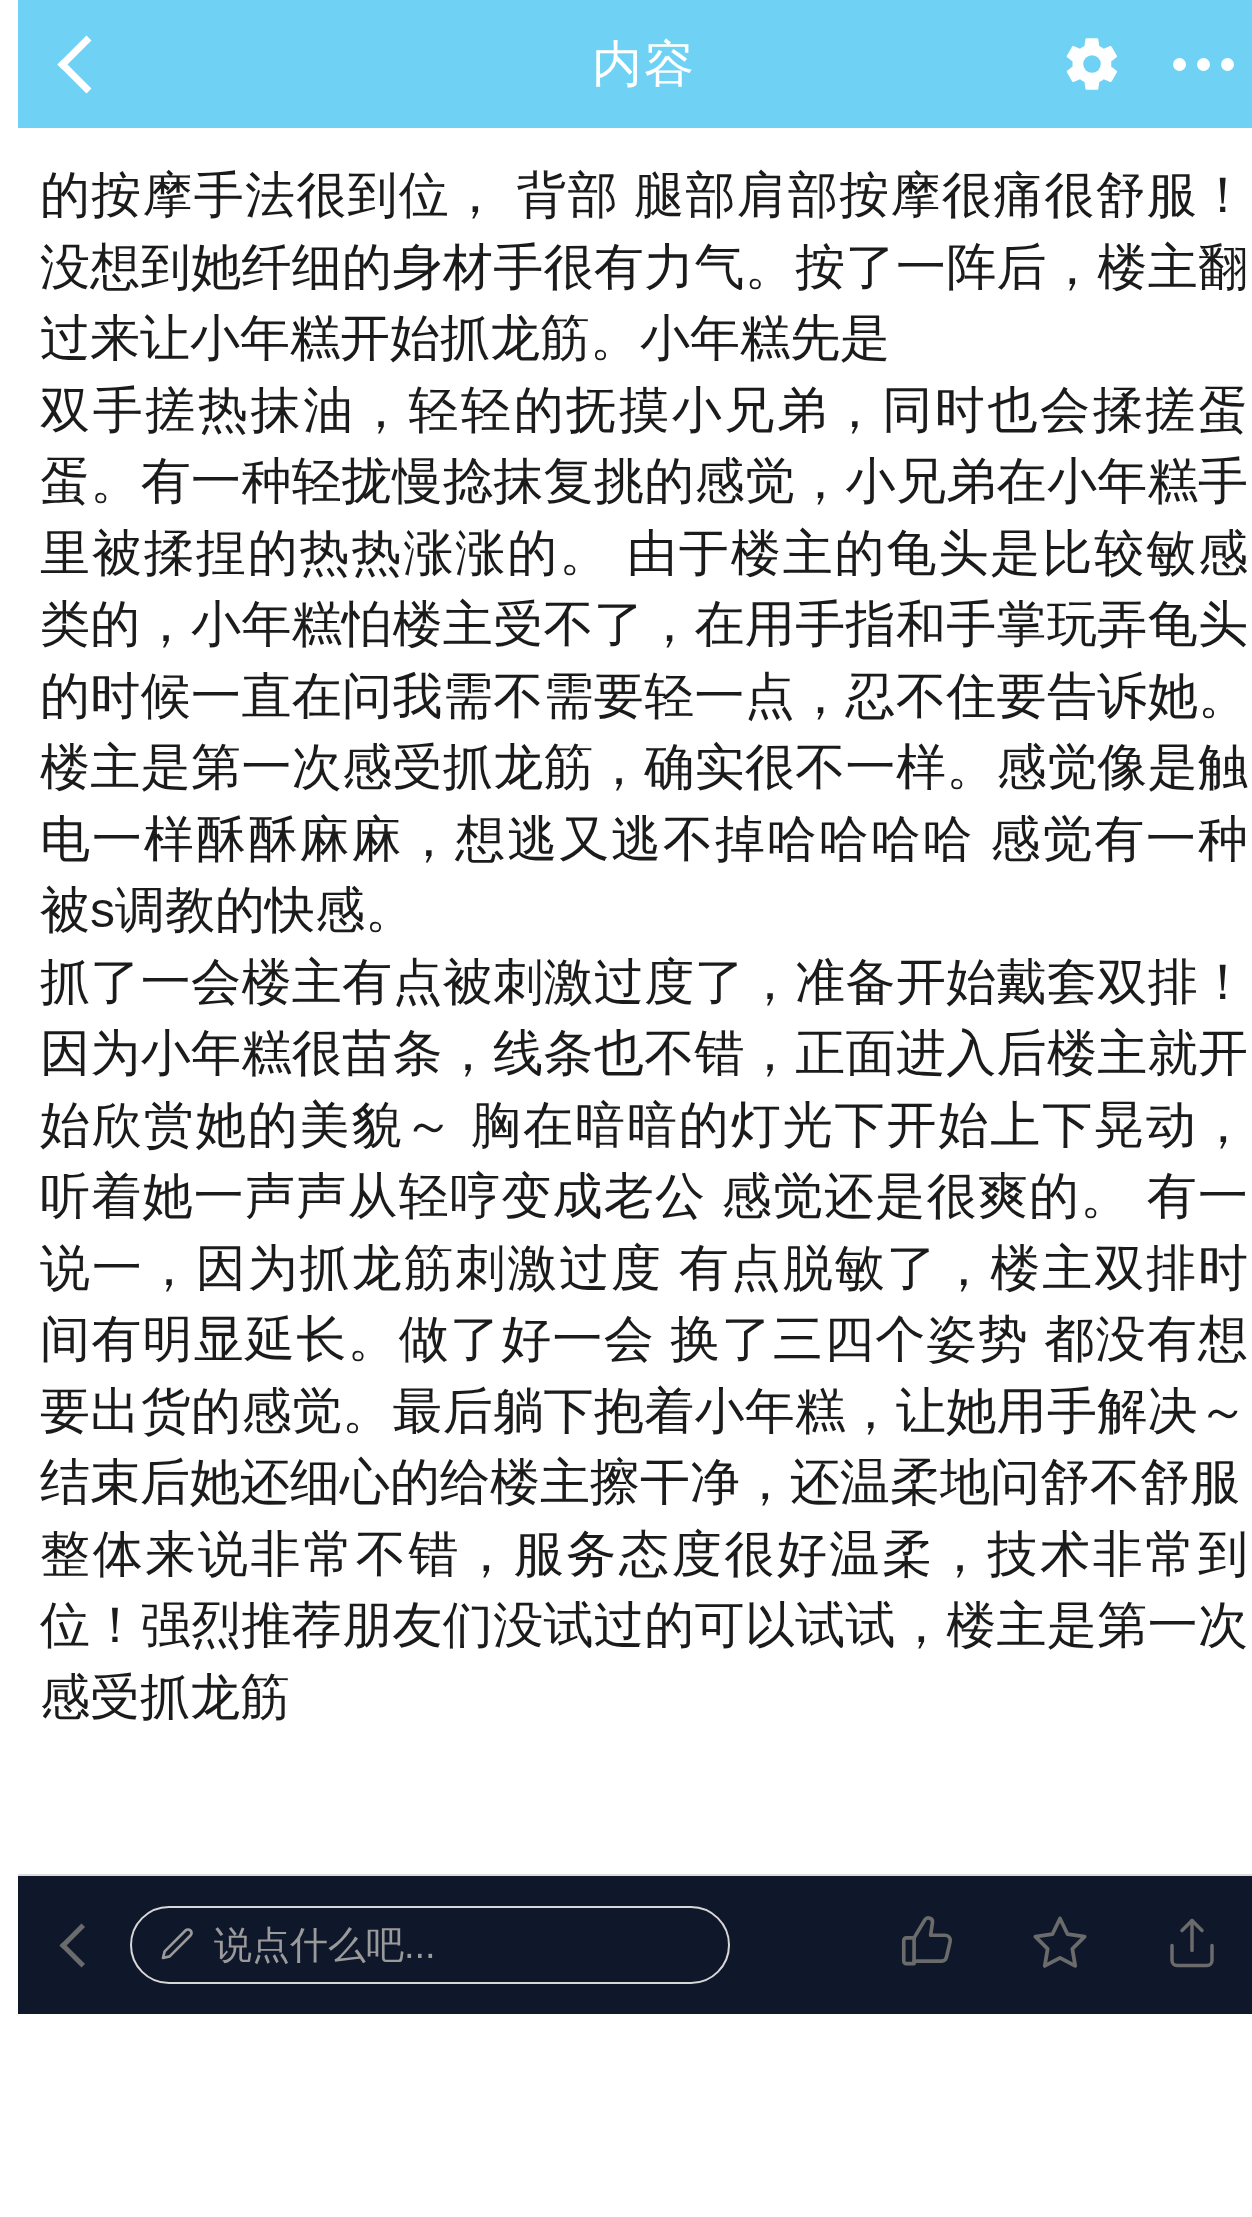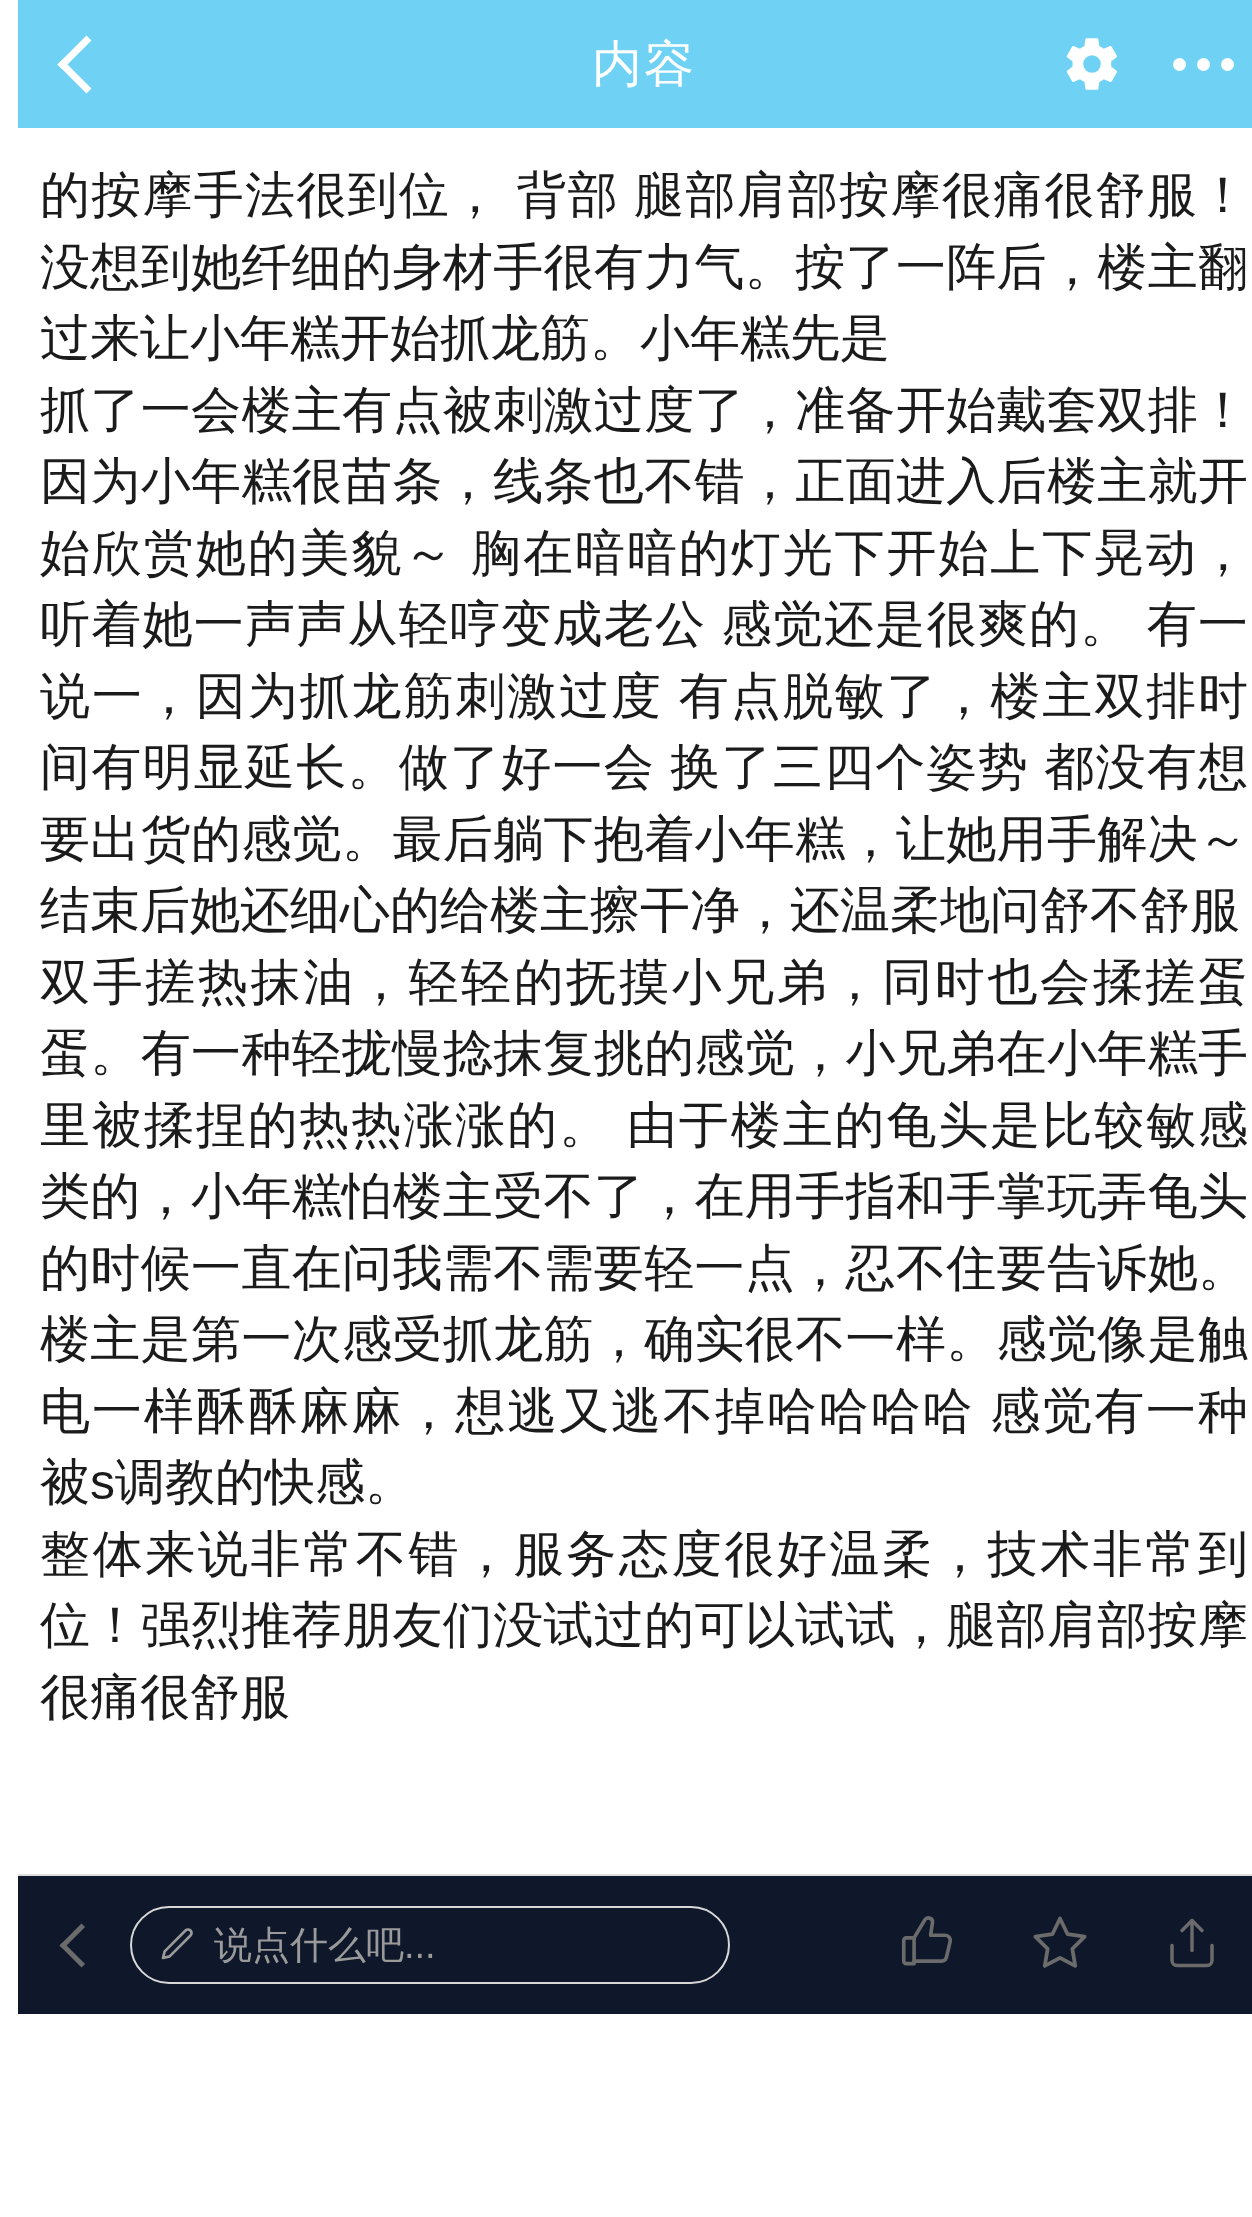--- a/index.html
+++ b/index.html
@@ -191,23 +191,23 @@
         <i></i>
           <i></i>
           <i></i>
       </div>
     </div>
   </div>
 
   <div class="content">
     <div class="article">
       <p>的按摩手法很到位， 背部 腿部肩部按摩很痛很舒服！ 没想到她纤细的身材手很有力气。按了一阵后，楼主翻过来让小年糕开始抓龙筋。小年糕先是</p>
+      <p>双手搓热抹油，轻轻的抚摸小兄弟，同时也会揉搓蛋蛋。有一种轻拢慢捻抹复挑的感觉，小兄弟在小年糕手里被揉捏的热热涨涨的。 由于楼主的龟头是比较敏感类的，小年糕怕楼主受不了，在用手指和手掌玩弄龟头的时候一直在问我需不需要轻一点，忍不住要告诉她。 楼主是第一次感受抓龙筋，确实很不一样。感觉像是触电一样酥酥麻麻，想逃又逃不掉哈哈哈哈 感觉有一种被s调教的快感。</p>
       <p>抓了一会楼主有点被刺激过度了，准备开始戴套双排！因为小年糕很苗条，线条也不错，正面进入后楼主就开始欣赏她的美貌～ 胸在暗暗的灯光下开始上下晃动，听着她一声声从轻哼变成老公 感觉还是很爽的。 有一说一，因为抓龙筋刺激过度 有点脱敏了，楼主双排时间有明显延长。做了好一会 换了三四个姿势 都没有想要出货的感觉。最后躺下抱着小年糕，让她用手解决～ 结束后她还细心的给楼主擦干净，还温柔地问舒不舒服</p>
-      <p>双手搓热抹油，轻轻的抚摸小兄弟，同时也会揉搓蛋蛋。有一种轻拢慢捻抹复挑的感觉，小兄弟在小年糕手里被揉捏的热热涨涨的。 由于楼主的龟头是比较敏感类的，小年糕怕楼主受不了，在用手指和手掌玩弄龟头的时候一直在问我需不需要轻一点，忍不住要告诉她。 楼主是第一次感受抓龙筋，确实很不一样。感觉像是触电一样酥酥麻麻，想逃又逃不掉哈哈哈哈 感觉有一种被s调教的快感。</p>
-      <p>整体来说非常不错，服务态度很好温柔，技术非常到位！强烈推荐朋友们没试过的可以试试，腿部肩部按摩很痛很舒服</p>
+      <p>整体来说非常不错，服务态度很好温柔，技术非常到位！强烈推荐朋友们没试过的可以试试，楼主是第一次感受抓龙筋</p>
     </div>
     <div class="scrollbar"></div>
   </div>
 
   <div class="bottombar">
     <div class="bb-back">
       <span></span>
     </div>
 
     <div class="comment-box">

